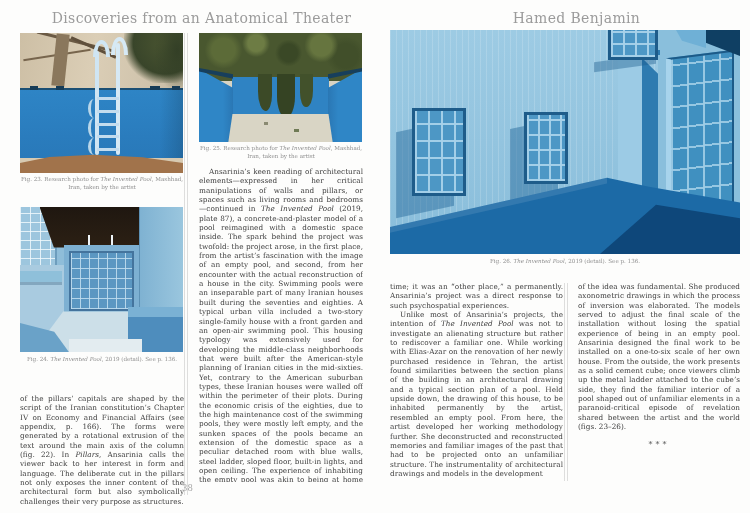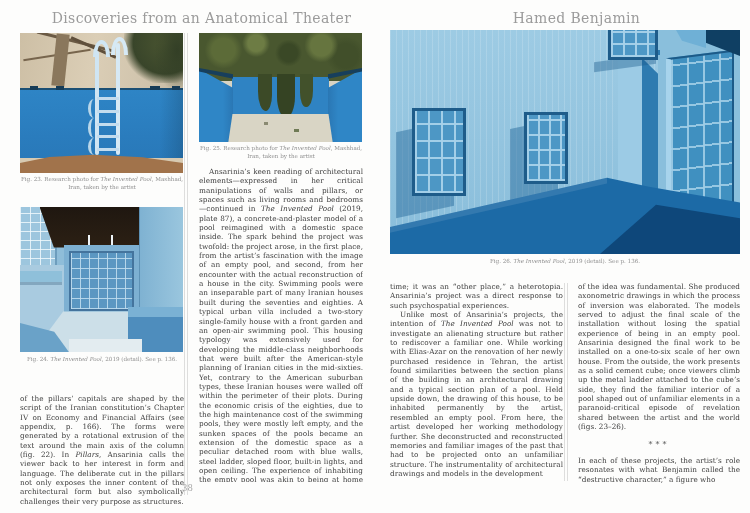--- a/index.html
+++ b/index.html
@@ -123,29 +123,26 @@
     <div class="a" style="left:134px;top:82px;width:44px;height:72px;border:3px solid #1e5c8a;background-color:#4d97c5;background-image:repeating-linear-gradient(90deg,rgba(168,210,234,.95) 0 2px,rgba(0,0,0,0) 2px 11px),repeating-linear-gradient(0deg,rgba(168,210,234,.95) 0 2px,rgba(0,0,0,0) 2px 15px);"></div>
     <div class="a" style="left:204px;top:28px;width:62px;height:10px;background:rgba(25,90,140,.4);transform:skewY(-8deg);"></div>
     <div class="a" style="left:218px;top:0;width:50px;height:30px;border:3px solid #1e5c8a;border-top:none;background-color:#4d97c5;background-image:repeating-linear-gradient(90deg,rgba(168,210,234,.95) 0 2px,rgba(0,0,0,0) 2px 12px),repeating-linear-gradient(0deg,rgba(168,210,234,.95) 0 2px,rgba(0,0,0,0) 2px 12px);"></div>
     <div class="a" style="left:0;top:0;width:100%;height:100%;background:#1c6aa6;clip-path:polygon(0 88%,62% 66%,74% 70%,100% 77%,100% 100%,0 100%);"></div>
     <div class="a" style="left:0;top:0;width:100%;height:100%;background:#0e477a;clip-path:polygon(60% 100%,76% 78%,100% 84%,100% 100%);"></div>
     <div class="a" style="left:0;top:0;width:100%;height:100%;background:rgba(255,255,255,.1);clip-path:polygon(0 88%,62% 66%,62% 68.5%,0 90.5%);"></div>
   </div>
   <div class="cap" style="left:15px;top:258px;width:350px;"><span>Fig. 26. </span><span class="it">The Invented Pool</span><span>, 2019 (detail). See p. 136.</span></div>
 
   <div class="txt" style="left:15px;top:282px;width:173px;height:212px;">
-      <p class="para"><span>time; it was an “other place,” a heterotopia. Ansarinia’s project was a direct response to such psychospatial experiences.</span></p>
+      <p class="para"><span>time; it was an “other place,” a permanently. Ansarinia’s project was a direct response to such psychospatial experiences.</span></p>
       <p class="para ind"><span>Unlike most of Ansarinia’s projects, the intention of </span><span class="it">The Invented Pool</span><span> was not to investigate an alienating structure but rather to rediscover a familiar one. While working with Elias-Azar on the renovation of her newly purchased residence in Tehran, the artist found similarities between the section plans of the building in an architectural drawing and a typical section plan of a pool. Held upside down, the drawing of this house, to be inhabited permanently by the artist, resembled an empty pool. From here, the artist developed her working methodology further. She deconstructed and reconstructed memories and familiar images of the past that had to be projected onto an unfamiliar structure. The instrumentality of architectural drawings and models in the development</span></p>
     </div>
 
   <div class="txt" style="left:203px;top:282px;width:162px;height:205px;">
     <div>
         <p class="para"><span>of the idea was fundamental. She produced axonometric drawings in which the process of inversion was elaborated. The models served to adjust the final scale of the installation without losing the spatial experience of being in an empty pool. Ansarinia designed the final work to be installed on a one-to-six scale of her own house. From the outside, the work presents as a solid cement cube; once viewers climb up the metal ladder attached to the cube’s side, they find the familiar interior of a pool shaped out of unfamiliar elements in a paranoid-critical episode of revelation shared between the artist and the world (figs. 23–26).</span></p>
       </div>
     <div class="sep">***</div>
-    <div>
-        <p class="para"><span>In each of these projects, the artist’s role resonates with what Benjamin called the “destructive character,” a figure who</span></p>
-      </div>
   </div>
 
   <div class="edge-lines" style="left:189px;top:283px;height:198px;"></div>
 
 </div>
 
 </body></html>

